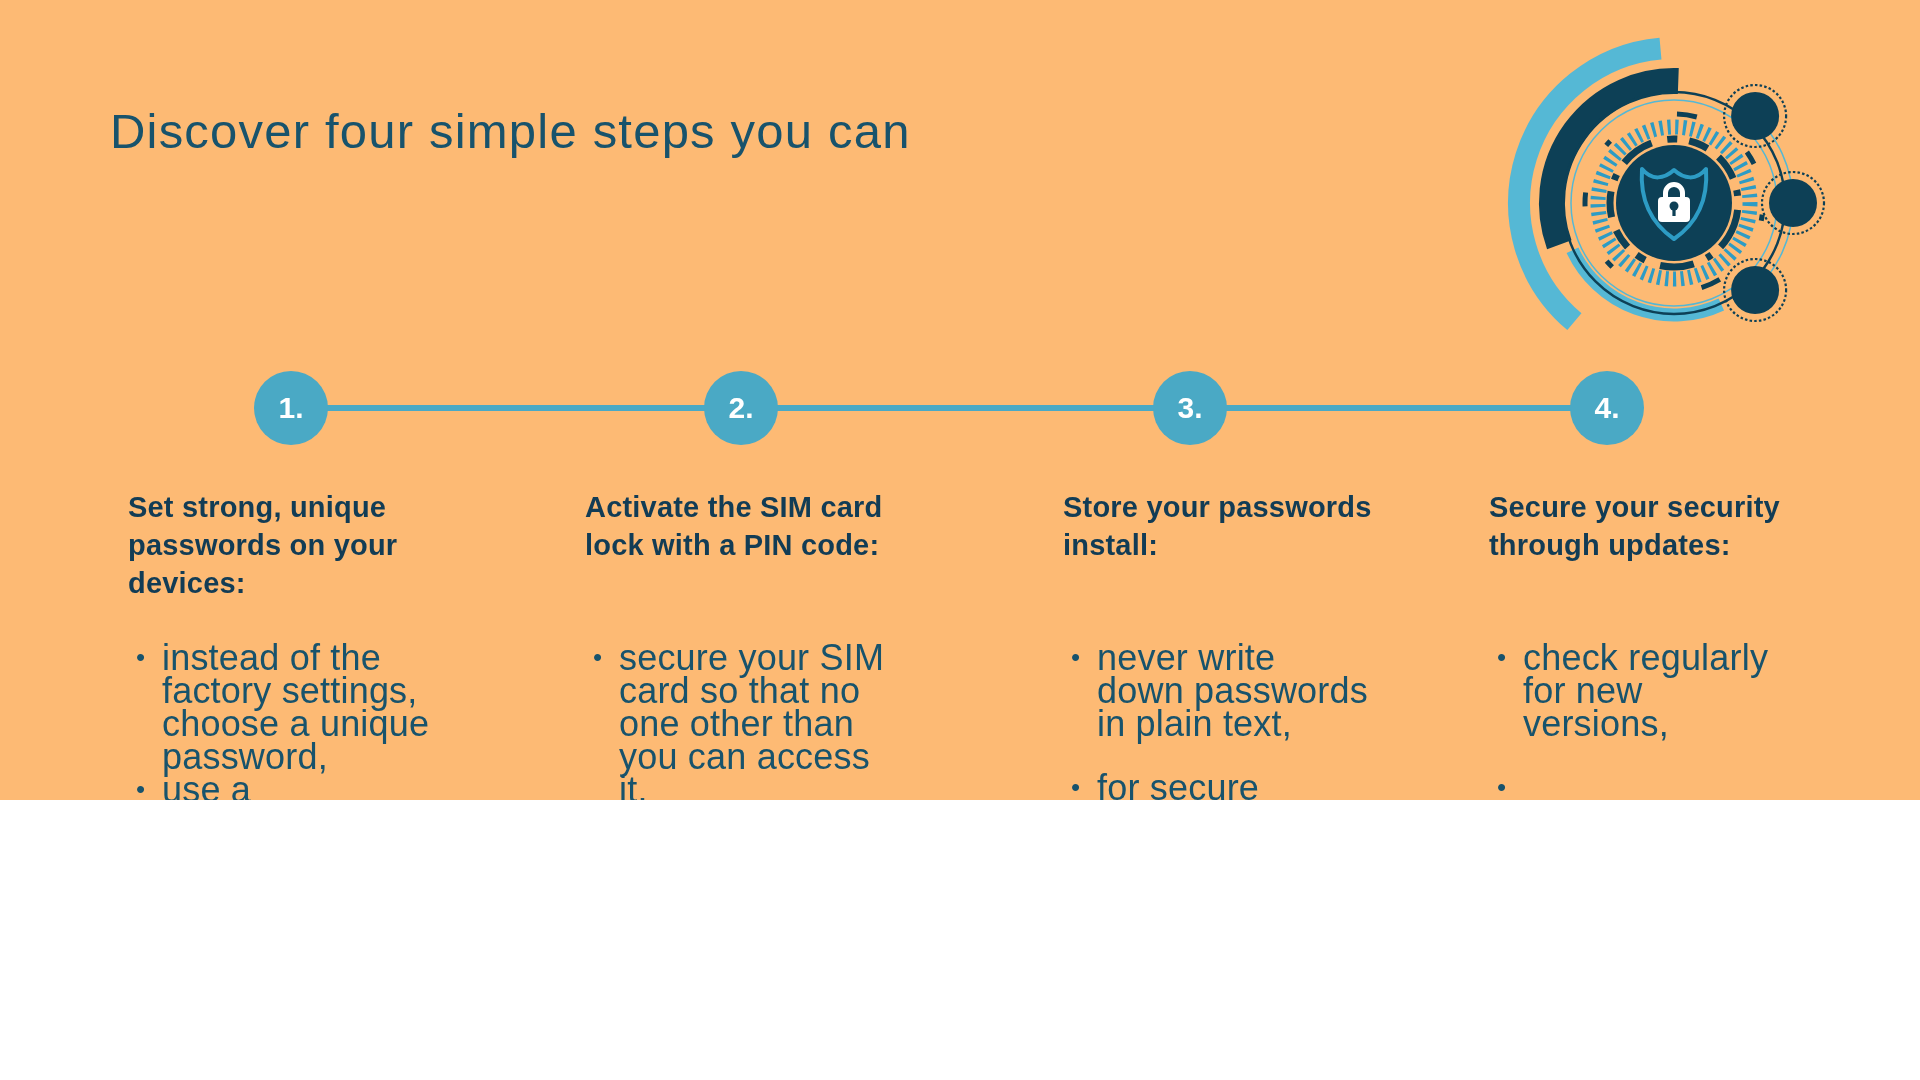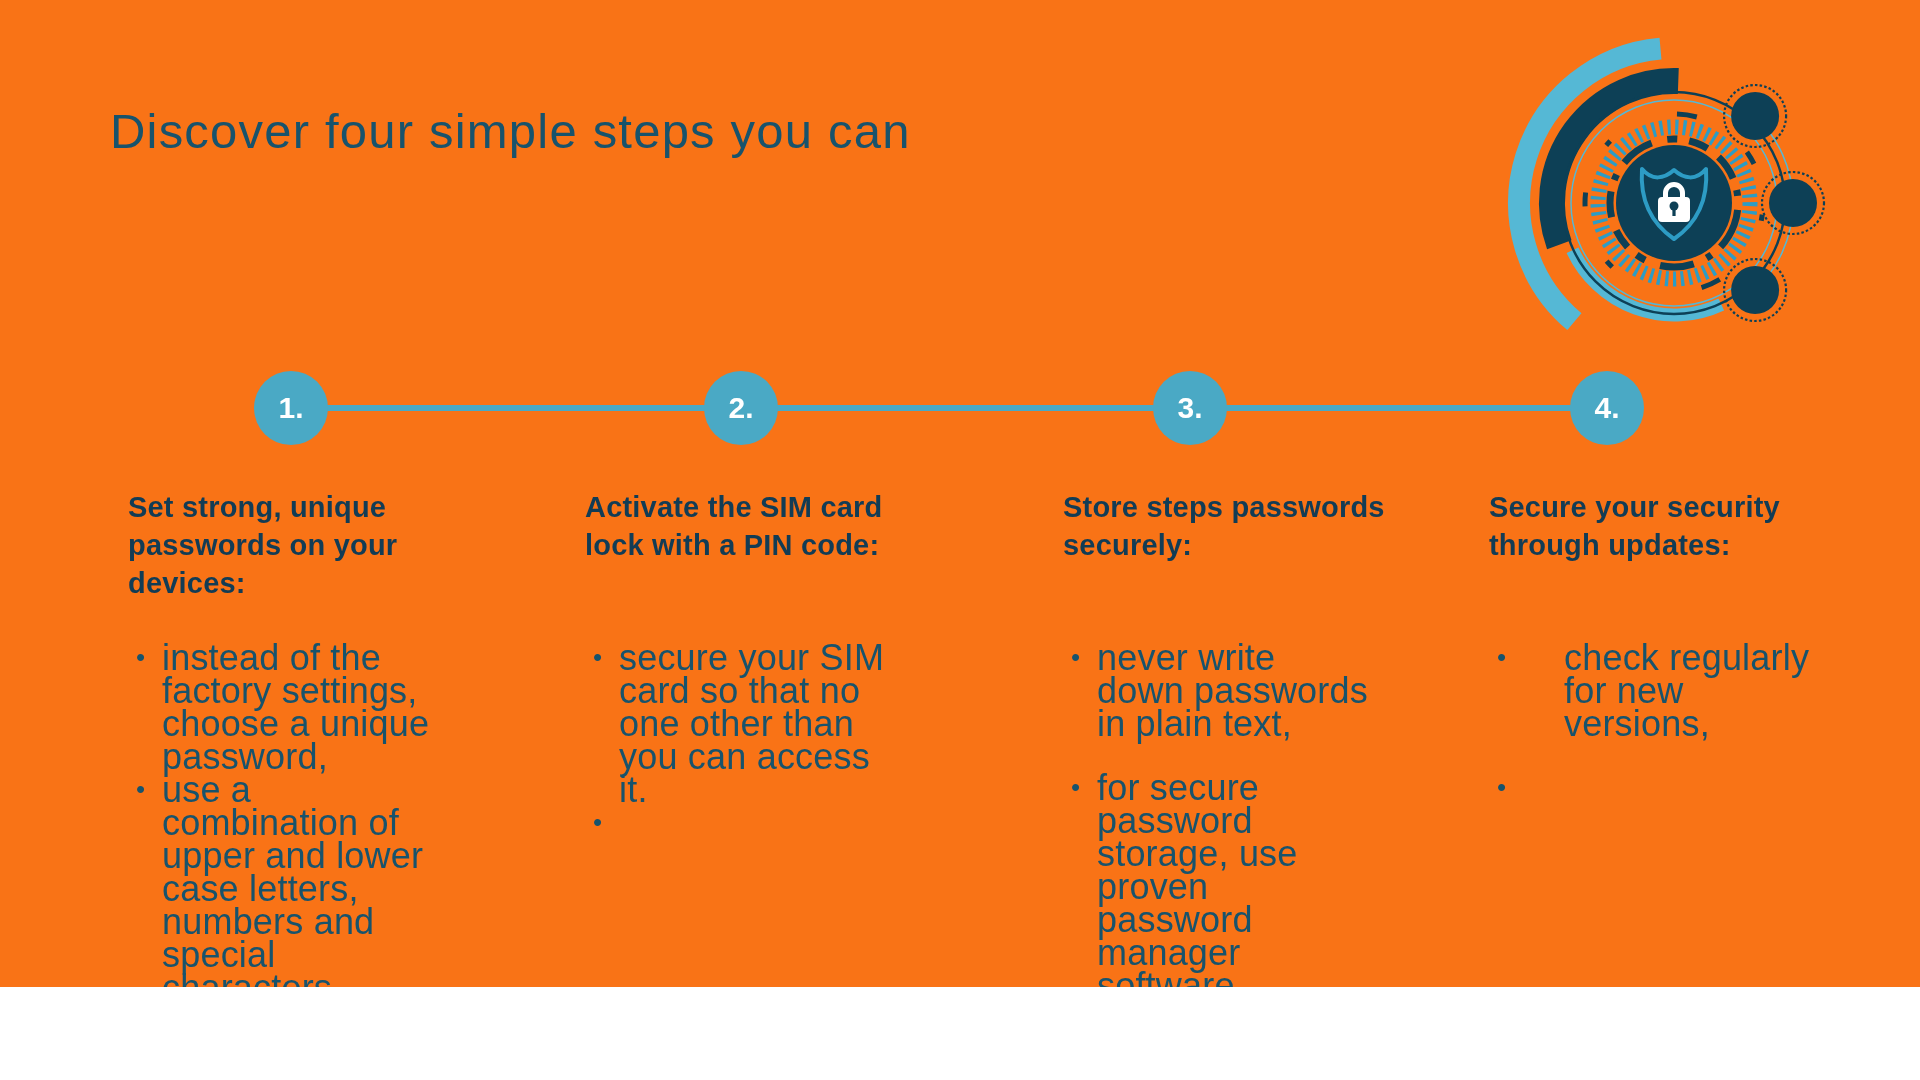--- a/index.html
+++ b/index.html
@@ -8,21 +8,21 @@
     --body-teal:#18536C;
     --logo-dark:#0D4056;
     --logo-blue:#2D9CC5;
     --logo-light:#55B8D5;
     --white:#FFFFFF;
   }
   *{box-sizing:border-box;margin:0;padding:0;}
   html,body{background:#fff;}
   body{font-family:"Liberation Sans", sans-serif;}
   .page{
-    position:relative;width:1920px;height:987px;background:#f97316;overflow:hidden;
+    position:relative;width:1920px;height:800px;background:#fdba74;overflow:hidden;
   }
   
   .title{
     position:absolute;left:110px;top:100px;width:1000px;
     font-size:49px;line-height:63px;font-weight:400;letter-spacing:1.2px;
     color:var(--body-teal);
   }
   .title span{display:block;}
   
   .logo{position:absolute;left:1502px;top:31px;width:344px;height:344px;}
@@ -60,21 +60,21 @@
   .dot{
     flex:0 0 26px;margin-left:8px;font-size:26px;line-height:33px;
     color:var(--body-teal);
   }
   .bullet-text{
     font-size:36px;line-height:33px;color:var(--body-teal);letter-spacing:0.2px;
   }
   .col-1 .bullet-text{width:285px;}
   .col-2 .bullet-text{width:280px;}
   .col-3 .bullet-text{width:272px;}
-  .col-4 .bullet-text{width:260px;margin-left:41px;}
+  .col-4 .bullet-text{width:260px;}
 </style>
 </head>
 <body>
 
 <div class="page">
 
   <h1 class="title">
     <span>Discover four simple steps you can</span>
   </h1>
 
@@ -152,21 +152,21 @@
         <span class="dot">•</span>
         <span class="bullet-text">secure your SIM card so that no one other than you can access it.</span>
       </li>
       <li>
         <span class="dot">•</span>
       </li>
     </ul>
   </section>
 
   <section class="col col-3">
-    <h2>Store steps passwords securely:</h2>
+    <h2>Store your passwords install:</h2>
     <ul class="bullets">
       <li>
         <span class="dot">•</span>
         <span class="bullet-text">never write down passwords in plain text,</span>
       </li>
       <li>
         <span class="dot">•</span>
         <span class="bullet-text">for secure password storage, use proven password manager software.</span>
       </li>
     </ul>

